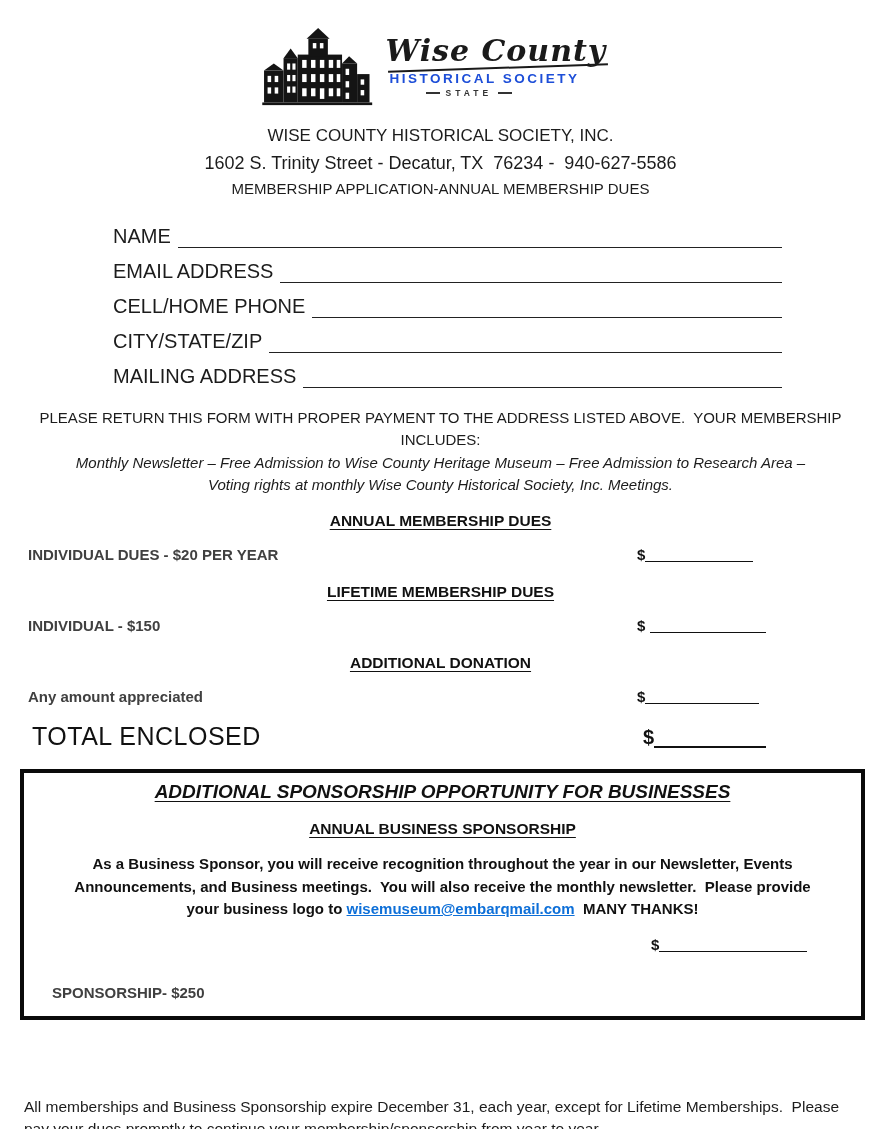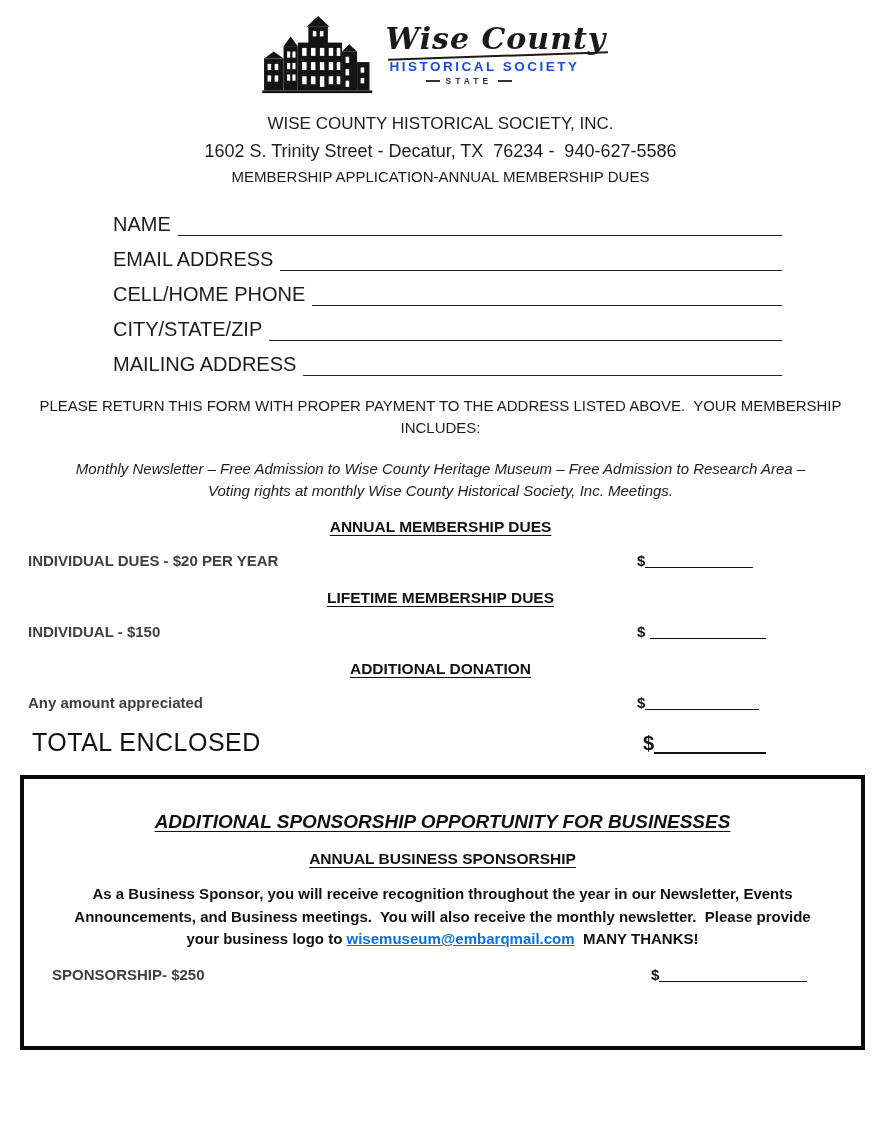--- a/index.html
+++ b/index.html
@@ -5,21 +5,21 @@
   * { margin: 0; padding: 0; box-sizing: border-box; }
   html, body { background: #ffffff; }
   body {
     width: 881px; height: 1129px;
     font-family: "Liberation Sans", sans-serif;
     color: #111; overflow: hidden;
   }
   .pre { white-space: pre-wrap; }
 
   
-  .logo-row { display: flex; justify-content: center; align-items: flex-start; padding-top: 16px; gap: 8px; }
+  .logo-row { display: flex; justify-content: center; align-items: flex-start; padding-top: 28px; gap: 8px; }
   .logo-text { padding-top: 8px; width: 236px; }
   .logo-script {
     font-family: "DejaVu Serif", serif; font-style: italic; font-weight: bold;
     font-size: 30px; line-height: 30px; letter-spacing: 1px; color: #1a1a1a; white-space: nowrap;
   }
   .logo-swash { height: 2px; background: #1a1a1a; width: 220px; margin: 1px 0 2px 2px; transform: rotate(-2deg); }
   .logo-caps { font-size: 13.5px; letter-spacing: 2.5px; font-weight: 600; color: #1d4ed8; margin-left: 4px; white-space: nowrap; }
   .logo-texas { display: flex; align-items: center; gap: 6px; margin-left: 40px; margin-top: 2px; }
   .logo-texas .dash { width: 14px; height: 1.5px; background: #333; }
   .logo-texas span.txt { font-size: 8.5px; letter-spacing: 4px; font-weight: 600; color: #333; }
@@ -31,46 +31,46 @@
   .due-date  { text-align: center; font-size: 15px; margin-top: 22px; color: #1c1c1c; }
 
   
   .fields { margin: 16px 99px 0 113px; }
   .field-row { display: flex; align-items: flex-end; height: 35px; }
   .field-row .flabel { font-size: 20px; color: #1c1c1c; margin-right: 7px; white-space: nowrap; }
   .field-row .fline { flex: 1; border-bottom: 1.3px solid #222; height: 100%; }
 
   
   .instr { margin-top: 19px; text-align: center; font-size: 15px; line-height: 22px; padding: 0 28px; color: #1c1c1c; }
-  .instr-italic { font-style: italic; margin-top: 19px; padding: 0 57px; }
+  .instr-italic { font-style: italic; margin-top: 1px; padding: 0 57px; }
 
   
   .sec-heading { text-align: center; font-weight: bold; font-size: 15.5px; margin-top: 16px; color: #111; }
   .sec-heading span { text-decoration: underline; text-underline-offset: 3px; }
   .dues-row { position: relative; margin-top: 16px; height: 21px; }
   .dues-label { position: absolute; left: 28px; top: 0; font-weight: bold; font-size: 15px; color: #404040; white-space: nowrap; }
   .amount { position: absolute; top: 0; font-weight: bold; font-size: 15px; color: #111; display: flex; align-items: flex-end; }
   .amount .blank { display: inline-block; border-bottom: 1.8px solid #111; margin-bottom: 1px; }
   .amt-1 { left: 637px; } .amt-1 .blank { width: 108px; }
   .amt-2 { left: 637px; } .amt-2 .blank { width: 116px; margin-left: 5px; }
   .amt-3 { left: 637px; } .amt-3 .blank { width: 114px; }
   .total-row { position: relative; margin-top: 13px; height: 33px; }
   .total-label { position: absolute; left: 32px; top: 0; font-weight: normal; font-size: 25px; letter-spacing: 0.5px; color: #111; }
   .amt-total { left: 643px; font-size: 20px; top: 4px; } .amt-total .blank { width: 112px; border-bottom-width: 2.2px; }
 
   
-  .sponsor-box { margin: 14px 16px 0 20px; border: 4px solid #0a0a0a; padding: 28px 14px 58px 14px; }
+  .sponsor-box { margin: 14px 16px 0 20px; border: 4px solid #0a0a0a; padding: 4px 14px 58px 14px; }
   .box-heading { text-align: center; font-size: 19px; font-weight: bold; font-style: italic; margin-top: 4px; color: #111; }
   .box-heading span { text-decoration: underline; text-underline-offset: 3px; }
   .box-subheading { text-align: center; font-size: 15.5px; font-weight: bold; margin-top: 17px; color: #111; }
   .box-subheading span { text-decoration: underline; text-underline-offset: 3px; }
   .box-para { margin-top: 15px; text-align: center; font-weight: bold; font-size: 15px; line-height: 22.5px; padding: 0 36px; color: #111; }
   .box-para a { font-weight: bold; text-decoration: underline; cursor: pointer; }
   .box-row { position: relative; margin-top: 15px; height: 22px; }
-  .box-row .dues-label { left: 14px; }
+  .box-row .dues-label { left: 14px; margin-top: 48px; }
   .amt-sponsor { left: 613px; } .amt-sponsor .blank { width: 148px; }
 
   
   .footer { margin: 76px 26px 0 24px; font-size: 15.5px; line-height: 22px; color: #1c1c1c; }
 </style>
 </head>
 <body>
 
 <div>
 

